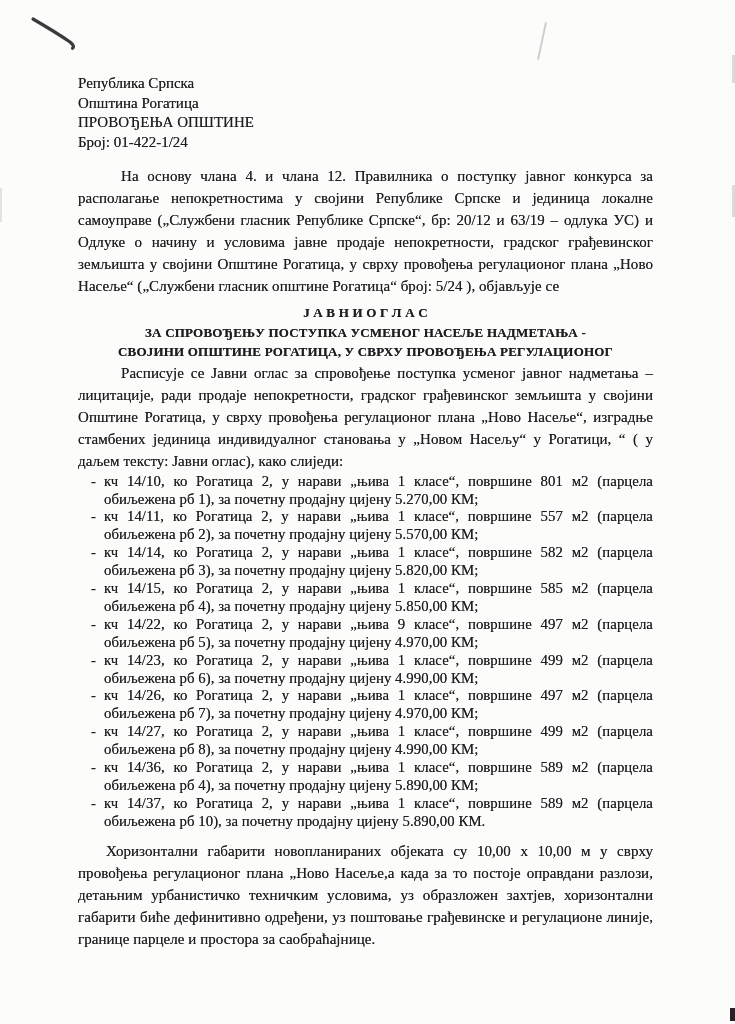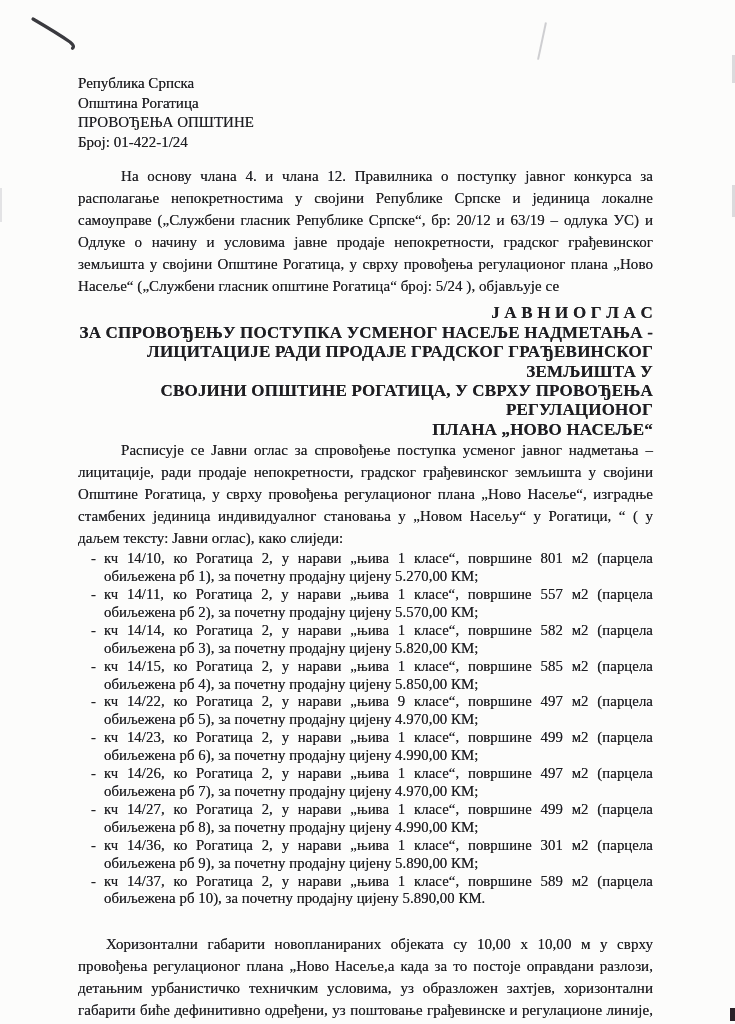--- a/index.html
+++ b/index.html
@@ -17,27 +17,27 @@
   .header-block { font-size:15px; line-height:19.6px; }
   .header-line { white-space:nowrap; }
 
   .para {
     font-size:15px; line-height:22px;
     text-align:justify; margin:0;
     letter-spacing:0.05px;
   }
   .intro   { margin-top:13px; text-indent:43px; }
   .body-para { text-indent:43px;font-family:Liberation Serif, serif; }
-  .closing { margin-top:25px; text-indent:28px; }
+  .closing { margin-top:9px; text-indent:28px; }
 
   .title-block {
     margin-top:6px;
-    text-align:right;
+    text-align:center;
     font-weight:bold;
-    font-size:17px; line-height:19.4px;
+    font-size:13px; line-height:19.4px;
     letter-spacing:0.2px;
   }
 
   .parcel-list {
     list-style:none; margin:1px 0 0 0; padding:0;
     font-size:14.8px; line-height:17.9px;
   }
   .parcel-list li {
     position:relative;
     padding-left:26px;
@@ -92,36 +92,34 @@
       <div class="header-line">Општина Рогатица</div>
       <div class="header-line">ПРОВОЂЕЊА ОПШТИНЕ</div>
       <div class="header-line">Број: 01-422-1/24</div>
     </div>
 
     <p class="para intro">На основу члана 4. и члана 12. Правилника о поступку јавног конкурса за располагање непокретностима у својини Републике Српске и јединица локалне самоуправе („Службени гласник Републике Српске“, бр: 20/12 и 63/19 – одлука УС) и Одлуке о начину и условима јавне продаје непокретности, градског грађевинског земљишта у својини Општине Рогатица, у сврху провођења регулационог плана „Ново Насеље“ („Службени гласник општине Рогатица“ број: 5/24 ), објављује се</p>
 
     <div class="title-block">
       <div>Ј А В Н И   О Г Л А С</div>
       <div>ЗА  СПРОВОЂЕЊУ  ПОСТУПКА УСМЕНОГ НАСЕЉЕ НАДМЕТАЊА  -</div>
-      <div>ЛИЦИТАЦИЈЕ РАДИ  ПРОДАЈЕ ГРАДСКОГ ГРАЂЕВИНСКОГ ЗЕМЉИШТА  У</div>
       <div>СВОЈИНИ ОПШТИНЕ РОГАТИЦА, У СВРХУ ПРОВОЂЕЊА РЕГУЛАЦИОНОГ</div>
-      <div>ПЛАНА „НОВО НАСЕЉЕ“</div>
     </div>
 
     <p class="para body-para">Расписује се Јавни оглас за спровођење  поступка усменог јавног надметања – лицитације, ради продаје непокретности, градског  грађевинског земљишта у својини Општине Рогатица, у сврху провођења регулационог плана „Ново Насеље“, изградње стамбених јединица индивидуалног становања у „Новом Насељу“ у Рогатици, “ ( у даљем тексту: Јавни оглас),  како слиједи:</p>
 
     <ul class="parcel-list">
       <li><span class="dash">-</span><span>кч 14/10, ко Рогатица 2, у нарави „њива 1 класе“, површине 801 м2 (парцела обиљежена рб 1), за почетну продајну цијену 5.270,00 КМ;</span></li>
       <li><span class="dash">-</span><span>кч 14/11, ко Рогатица 2, у нарави „њива 1 класе“, површине 557 м2 (парцела обиљежена рб 2), за почетну продајну цијену 5.570,00 КМ;</span></li>
       <li><span class="dash">-</span><span>кч 14/14, ко Рогатица 2, у нарави „њива 1 класе“, површине 582 м2 (парцела обиљежена рб 3), за почетну продајну цијену 5.820,00 КМ;</span></li>
       <li><span class="dash">-</span><span>кч 14/15, ко Рогатица 2, у нарави „њива 1 класе“, површине 585 м2 (парцела обиљежена рб 4), за почетну продајну цијену 5.850,00 КМ;</span></li>
       <li><span class="dash">-</span><span>кч 14/22, ко Рогатица 2, у нарави „њива 9 класе“, површине 497 м2 (парцела обиљежена рб 5), за почетну продајну цијену 4.970,00 КМ;</span></li>
       <li><span class="dash">-</span><span>кч 14/23, ко Рогатица 2, у нарави „њива 1 класе“, површине 499 м2 (парцела обиљежена рб 6), за почетну продајну цијену 4.990,00 КМ;</span></li>
       <li><span class="dash">-</span><span>кч 14/26, ко Рогатица 2, у нарави „њива 1 класе“, површине 497 м2 (парцела обиљежена рб 7), за почетну продајну цијену 4.970,00 КМ;</span></li>
       <li><span class="dash">-</span><span>кч 14/27, ко Рогатица 2, у нарави „њива 1 класе“, површине 499 м2 (парцела обиљежена рб 8), за почетну продајну цијену 4.990,00 КМ;</span></li>
-      <li><span class="dash">-</span><span>кч 14/36, ко Рогатица 2, у нарави „њива 1 класе“, површине 301 м2 (парцела обиљежена рб 9), за почетну продајну цијену 5.890,00 КМ;</span></li>
+      <li><span class="dash">-</span><span>кч 14/36, ко Рогатица 2, у нарави „њива 1 класе“, површине 589 м2 (парцела обиљежена рб 4), за почетну продајну цијену 5.890,00 КМ;</span></li>
       <li><span class="dash">-</span><span>кч 14/37, ко Рогатица 2, у нарави „њива 1 класе“, површине 589 м2 (парцела обиљежена рб 10), за почетну продајну цијену 5.890,00 КМ.</span></li>
     </ul>
 
     <p class="para closing">Хоризонтални габарити новопланираних објеката су 10,00 х 10,00 м у сврху провођења регулационог плана „Ново Насеље,а када за то постоје оправдани разлози, детањним урбанистичко техничким условима, уз образложен захтјев,  хоризонтални габарити биће дефинитивно одређени, уз поштовање грађевинске и регулационе линије, границе парцеле и простора за саобраћајнице.</p>
 
   </div>
 </div>
 
 </body></html>

